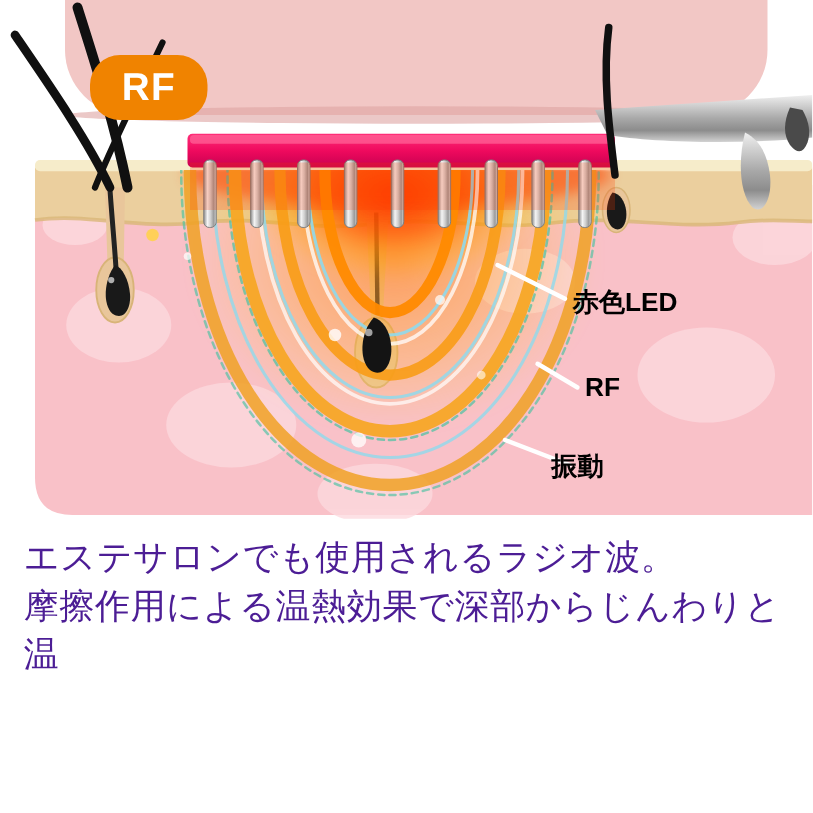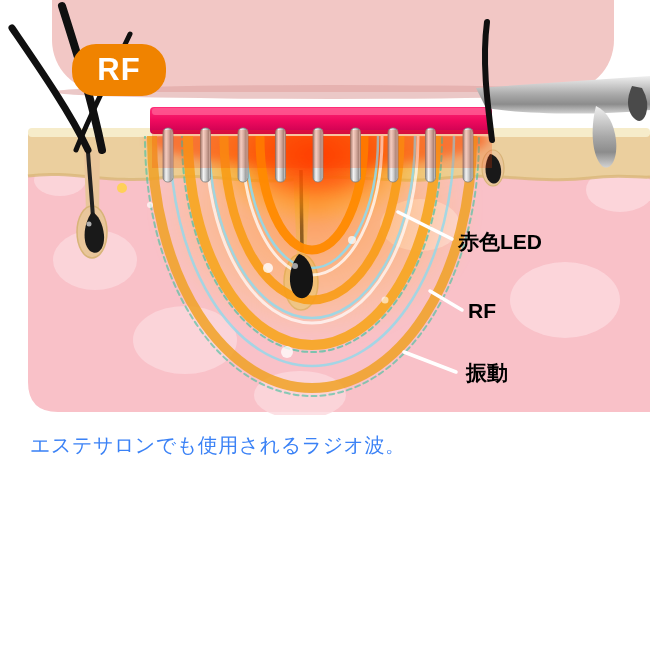--- a/index.html
+++ b/index.html
@@ -8,23 +8,23 @@
   .canvas{position:relative;width:650px;height:650px;background:#fff;}
   .illustration{position:absolute;left:0;top:0;width:530px;height:415px;}
   .illustration svg{display:block;}
   .rf-badge{position:absolute;left:72px;top:44px;width:94px;height:52px;
             border-radius:24px;display:flex;align-items:center;justify-content:center;
             color:#fff;font-size:31px;font-weight:bold;letter-spacing:1px;
             background:#f08300;}
   .callout{position:absolute;font-weight:bold;font-size:21px;color:#000000;white-space:nowrap;}
   .callout.red-led{left:458px;top:228px;}
   .callout.rf{left:468px;top:299px;}
-  .callout.vibration{left:466px;top:359px;}
-  .description{position:absolute;left:30px;top:426px;font-size:20px;line-height:39px;
-               color:#3b82f6;letter-spacing:0.5px;}
+  .callout.vibration{left:441px;top:359px;}
+  .description{position:absolute;left:19px;top:426px;font-size:28px;line-height:39px;
+               color:#4c1d95;letter-spacing:0.5px;}
 </style>
 </head>
 <body>
 
 <div class="canvas">
 
   <div class="illustration">
     <svg width="650" height="415" viewBox="0 0 650 415">
       <defs>
         <linearGradient id="pinGrad" x1="0" y1="0" x2="1" y2="0">
@@ -178,15 +178,16 @@
       <span>RF</span>
     </div>
 
     <div class="callout red-led">赤色LED</div>
     <div class="callout rf">RF</div>
     <div class="callout vibration">振動</div>
   </div>
 
   <div class="description">
     <div>エステサロンでも使用されるラジオ波。</div>
+    <div>摩擦作用による温熱効果で深部からじんわりと温</div>
   </div>
 
 </div>
 
 </body></html>

